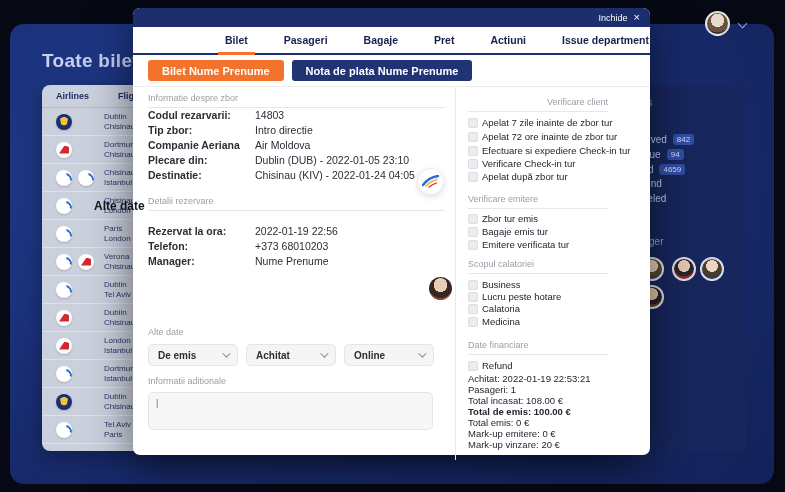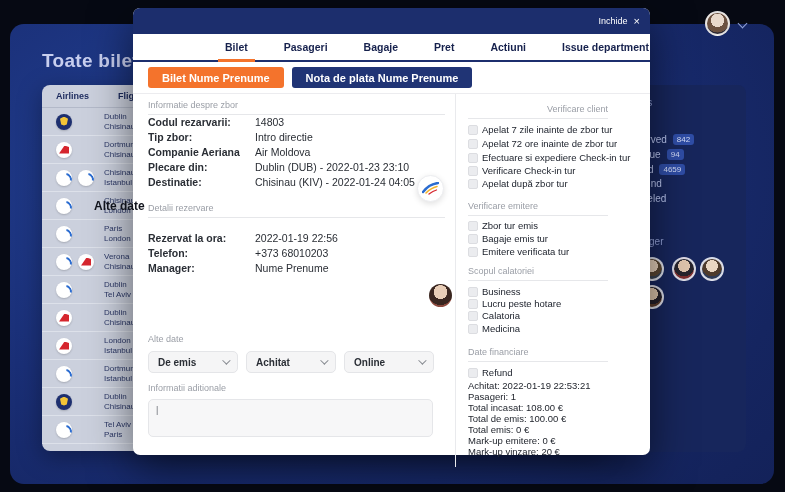--- a/index.html
+++ b/index.html
@@ -58,21 +58,21 @@
   .mgr { position:absolute; width:24px; height:24px; border-radius:50%; border:2px solid rgba(235,238,250,.9); }
   .m1 { left:-8px; top:0; background:radial-gradient(circle at 50% 35%, #d9c4b2 0 36%, #2d2630 37%); }
   .m2 { left:16px; top:0; background:radial-gradient(circle at 50% 35%, #e3cdb8 0 36%, #5a4632 37% 62%, #39414f 63%); }
   .m3 { left:48px; top:0; background:radial-gradient(circle at 50% 35%, #e0c6ae 0 36%, #27242c 37% 62%, #7c2e2e 63%); }
   .m4 { left:76px; top:0; background:radial-gradient(circle at 50% 35%, #ead6c2 0 36%, #4f3b2c 37% 62%, #2f3a55 63%); }
   .m5 { left:-8px; top:28px; background:radial-gradient(circle at 50% 35%, #e6d2bd 0 36%, #6b513c 37% 62%, #46506b 63%); }
   .m6 { left:16px; top:28px; background:radial-gradient(circle at 50% 35%, #dcc3a9 0 36%, #241f28 37% 62%, #5a3b2a 63%); }
   
   .modal { position:absolute; left:133px; top:8px; width:517px; height:447px;
     background:#fff; border-radius:7px; box-shadow:0 14px 44px rgba(0,0,0,.55); }
-  .modal-topbar { height:26px; background:#1c2e6d; border-radius:7px 7px 0 0;
+  .modal-topbar { height:19px; background:#1c2e6d; border-radius:7px 7px 0 0;
     display:flex; align-items:center; justify-content:flex-end; padding-right:10px; gap:6px;
     color:#fff; font-size:9px; }
   .close-x { font-size:11px; line-height:1; cursor:pointer; }
   .tabbar { height:28px; display:flex; align-items:center; padding-left:92px; gap:36px;
     border-bottom:2px solid #1c2e6d; }
   .tab { font-size:10.5px; font-weight:bold; color:#16214d; position:relative; cursor:pointer; white-space:nowrap; }
   .tab.active::after { content:""; position:absolute; left:-7px; right:-7px; bottom:-9px; height:3px; background:#f4732c; }
   .btnrow { height:32px; display:flex; align-items:center; padding-left:15px; gap:8px; border-bottom:1px solid #ececef; }
   .btn { font-size:11px; font-weight:bold; color:#fff; border:none; border-radius:3px; padding:4.5px 14px; cursor:pointer; font-family:inherit; }
   .btn.orange { background:#f4732c; }
@@ -268,21 +268,21 @@
       <div class="irow">
           <span class="lbl">Tip zbor:</span>
           <span>Intro directie</span>
         </div>
       <div class="irow">
           <span class="lbl">Companie Aeriana</span>
           <span>Air Moldova</span>
         </div>
       <div class="irow">
           <span class="lbl">Plecare din:</span>
-          <span>Dublin (DUB) - 2022-01-23  23:10</span>
+          <span>Dublin (DUB) - 2022-01-05  23:10</span>
         </div>
       <div class="irow">
           <span class="lbl">Destinatie:</span>
           <span>Chisinau (KIV) - 2022-01-24  04:05</span>
         </div>
     </div>
     <div class="logo-circle">
       <svg width="17" height="13" viewBox="0 0 17 13">
         <path d="M1 10 Q 7 2 16 1" stroke="#2b6cd0" stroke-width="2.4" fill="none" stroke-linecap="round"></path>
         <path d="M4 11 Q 9 6 15 4.5" stroke="#f2b42d" stroke-width="1.6" fill="none" stroke-linecap="round"></path>
@@ -381,18 +381,18 @@
       </div>
 
     <div class="section-label s-right" style="top:253px;">Date financiare</div>
     <div class="check-item" style="top:273px;">
         <span class="cbox"></span>
         <span>Refund</span>
       </div>
     <div class="fin-line" style="top:286px;">Achitat: 2022-01-19  22:53:21</div>
     <div class="fin-line" style="top:297px;">Pasageri: 1</div>
     <div class="fin-line" style="top:308px;">Total incasat: 108.00 €</div>
-    <div class="fin-line" style="top:319px;">Total de emis: 100.00 €</div>
+    <div class="fin-line" style="top:319px;font-weight:bold;">Total de emis: 100.00 €</div>
     <div class="fin-line" style="top:330px;">Total emis: 0 €</div>
     <div class="fin-line" style="top:341px;">Mark-up emitere: 0 €</div>
     <div class="fin-line" style="top:352px;">Mark-up vinzare: 20 €</div>
   </div>
 </div>
 
 </body></html>

